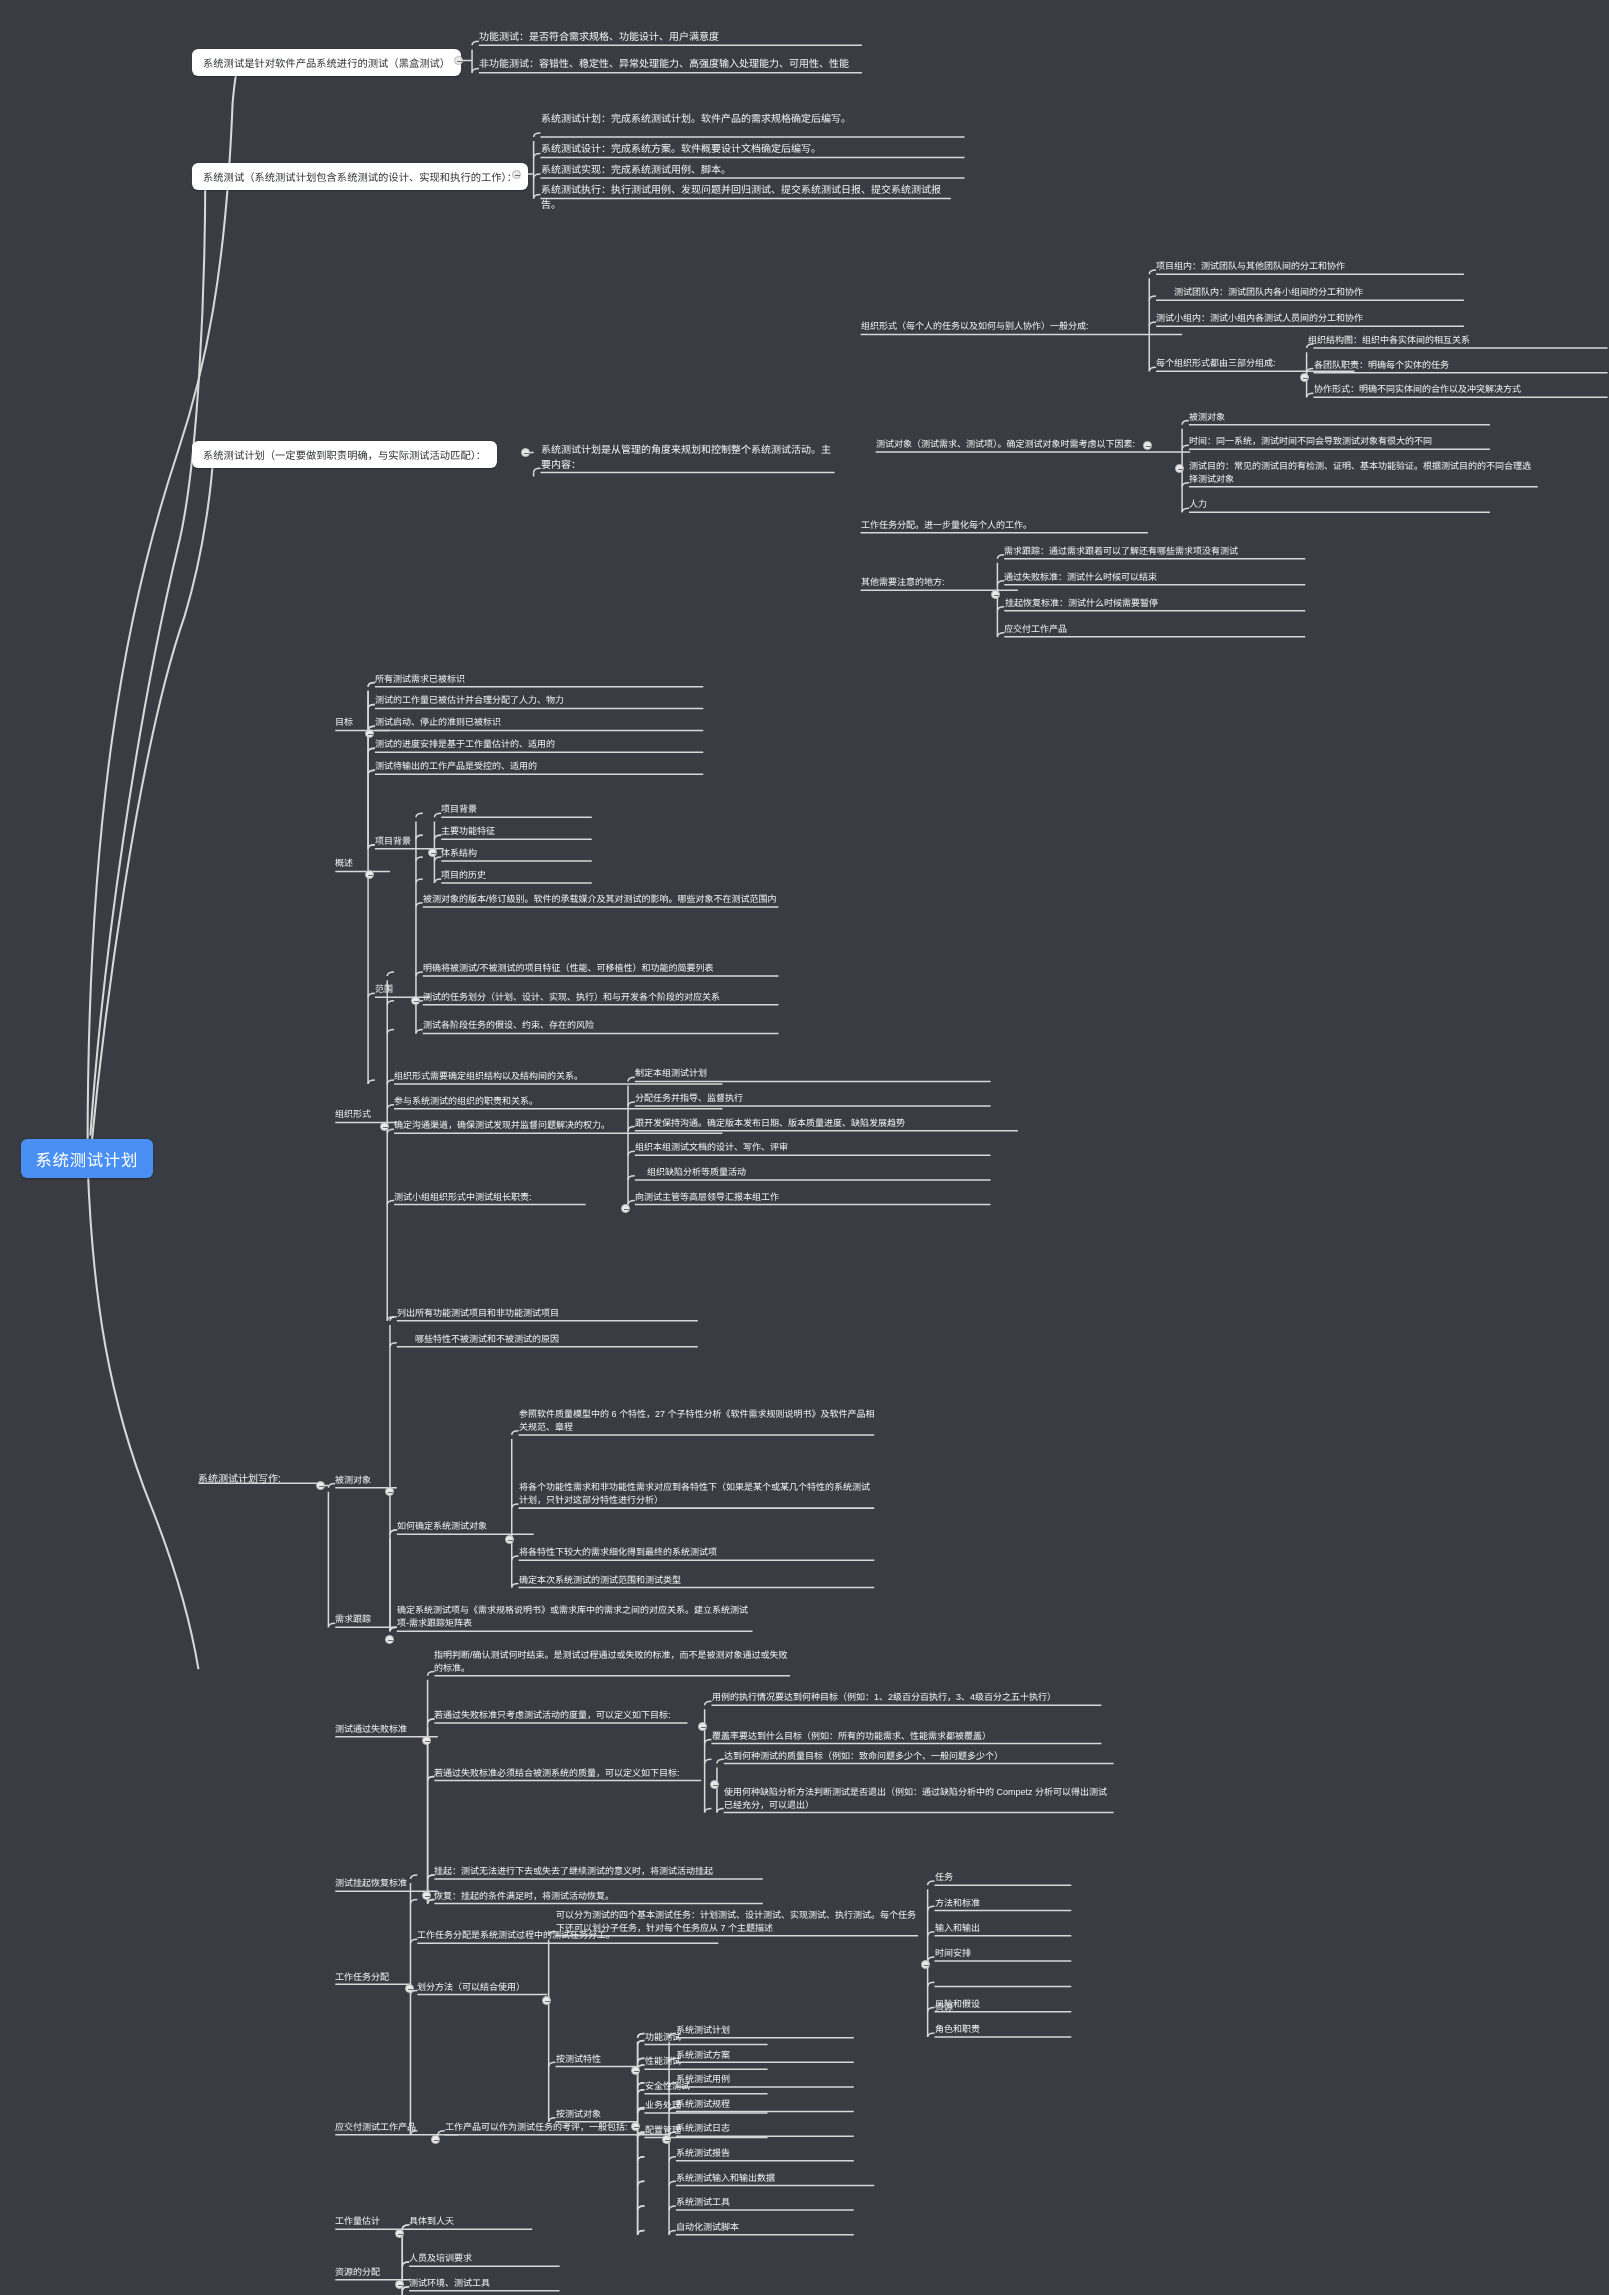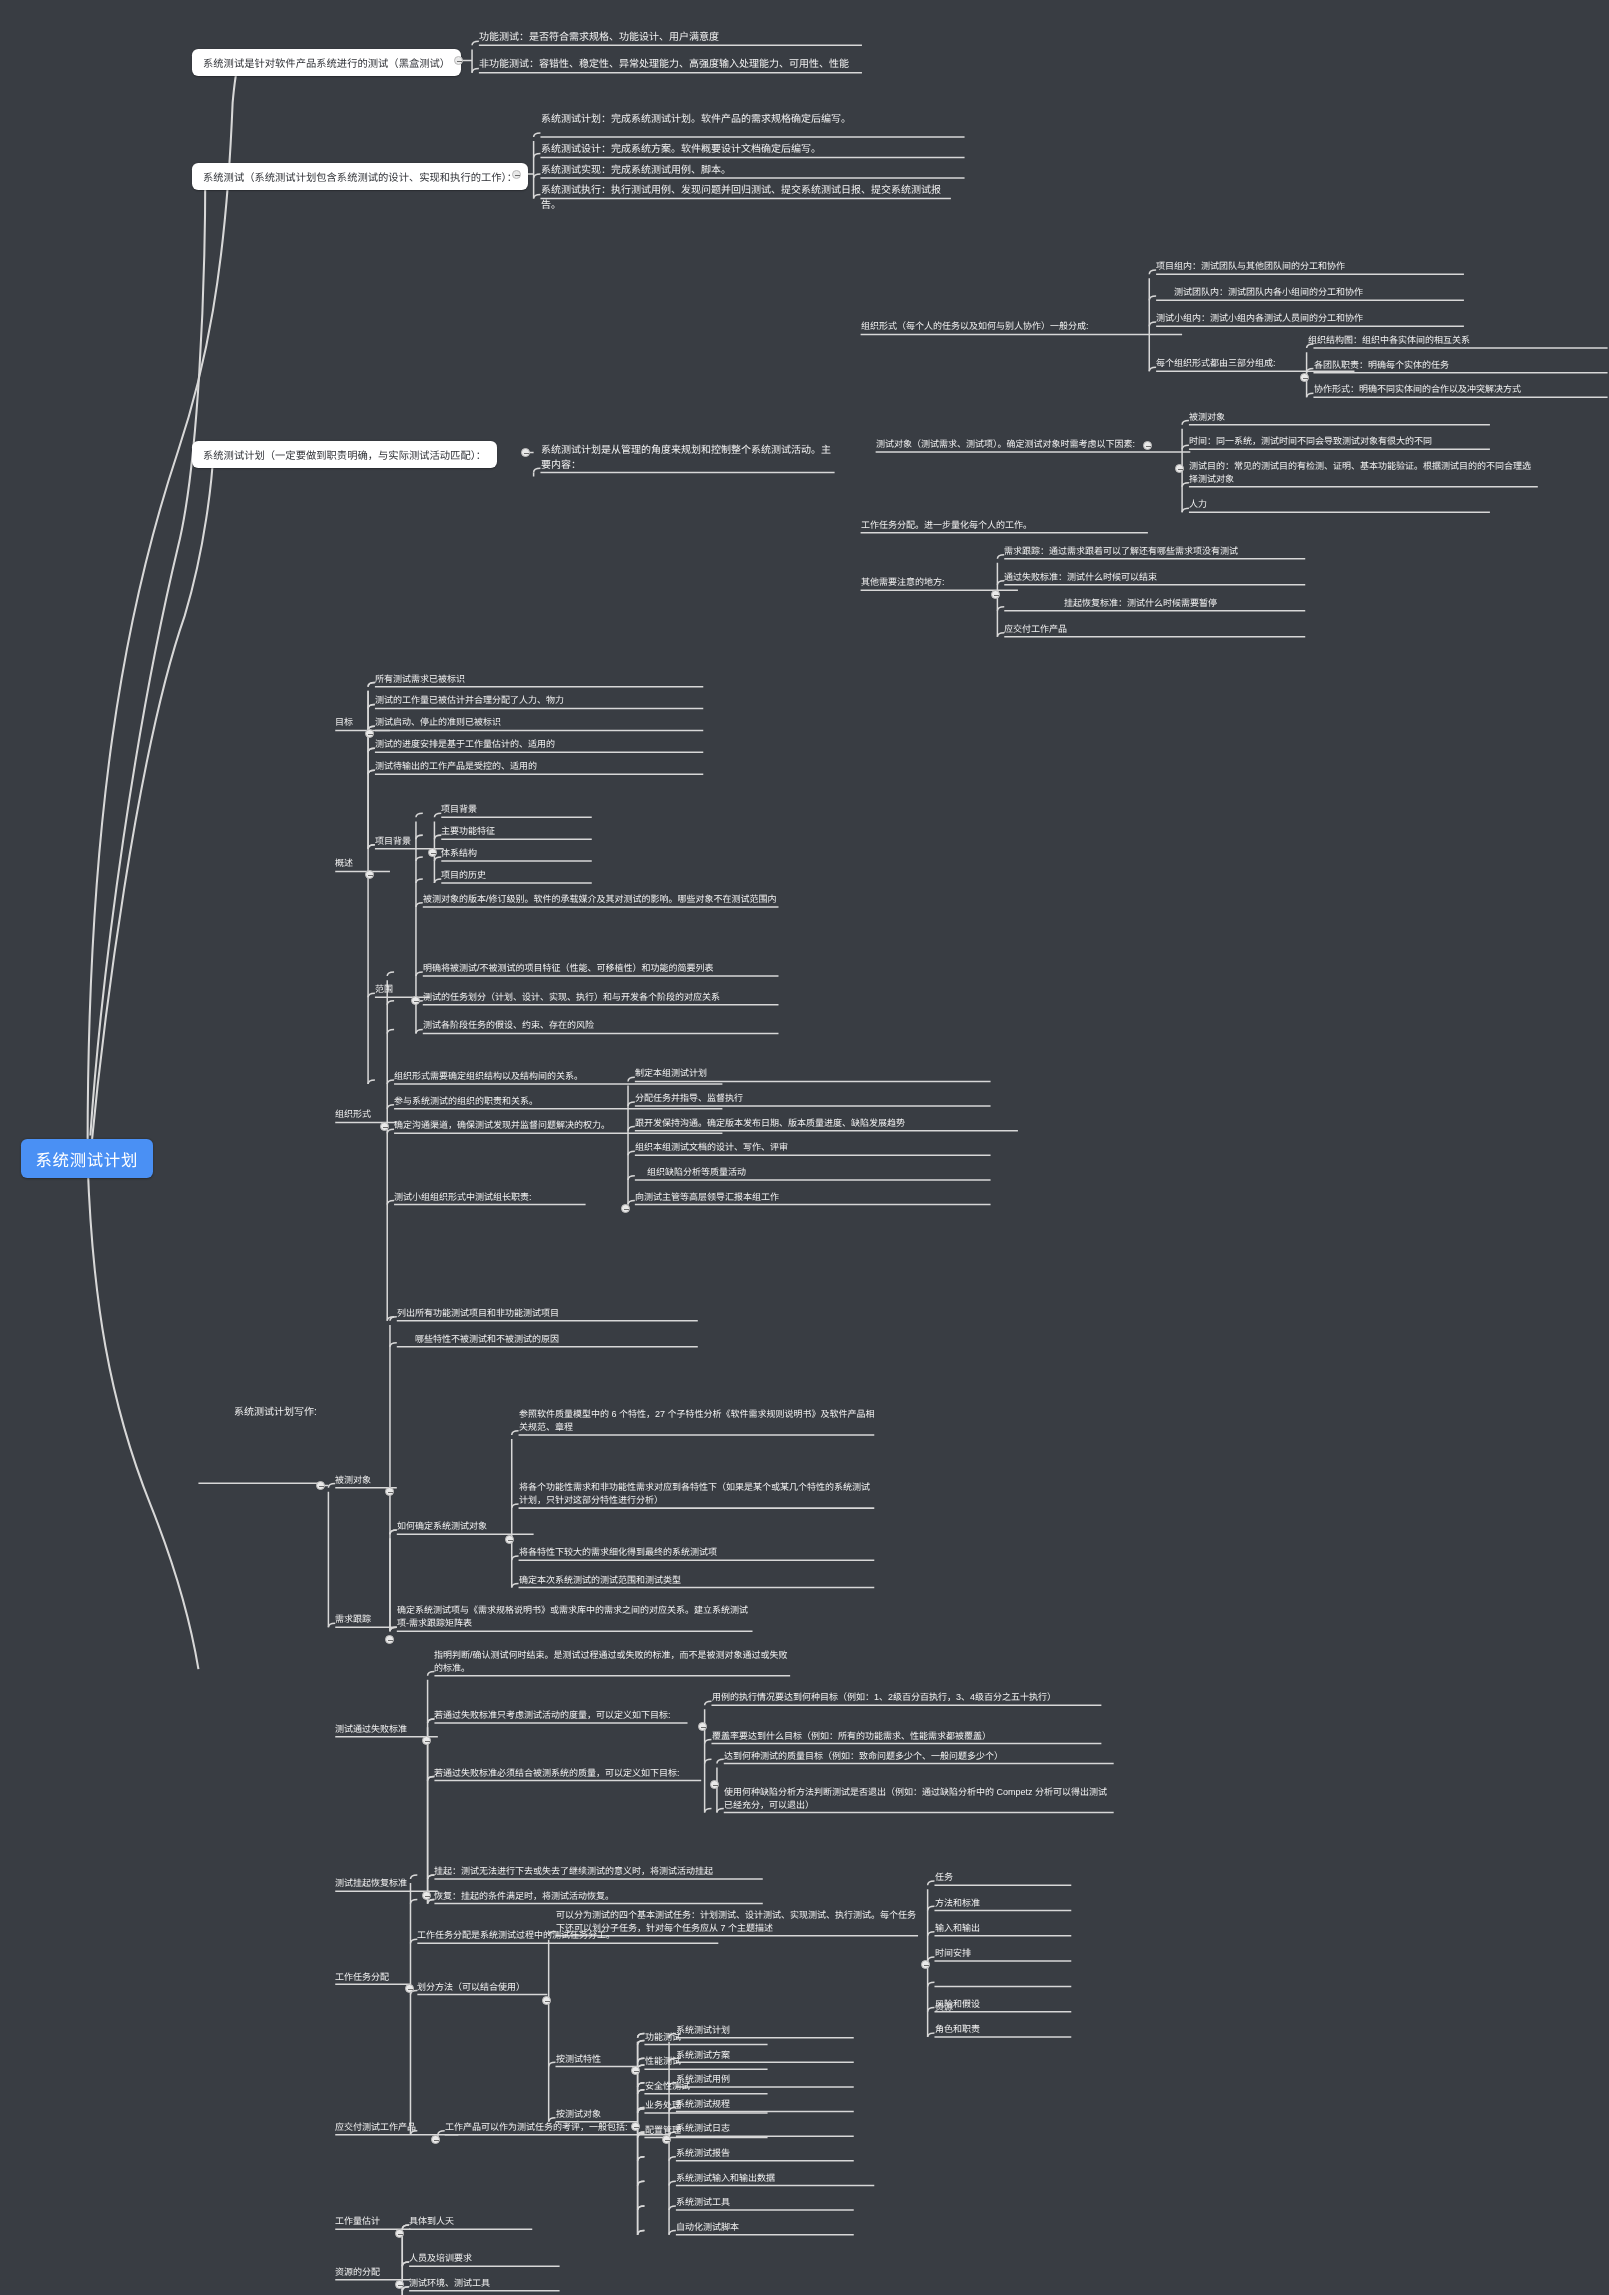--- a/index.html
+++ b/index.html
@@ -404,24 +404,24 @@
   <div class="node n-xs" style="left:1189px;top:435px;width:301px;">时间：同一系统，测试时间不同会导致测试对象有很大的不同</div>
   <div class="node n-xs" style="left:1189px;top:460px;width:349px;">测试目的：常见的测试目的有检测、证明、基本功能验证。根据测试目的的不同合理选择测试对象</div>
   <div class="node n-xs" style="left:1189px;top:498px;width:301px;">人力</div>
 
   <div class="node n-xs" style="left:861px;top:519px;width:287px;">工作任务分配。进一步量化每个人的工作。</div>
 
   <div class="node n-xs" style="left:861px;top:576px;width:157px;">其他需要注意的地方:</div>
   <div class="dot" style="left:991px;top:590px;"></div>
   <div class="node n-xs" style="left:1004px;top:545px;width:301px;">需求跟踪：通过需求跟着可以了解还有哪些需求项没有测试</div>
   <div class="node n-xs" style="left:1004px;top:571px;width:301px;">通过失败标准：测试什么时候可以结束</div>
-  <div class="node n-xs" style="left:1064px;top:597px;width:301px;">挂起恢复标准：测试什么时候需要暂停</div>
+  <div class="node n-xs" style="left:1005px;top:597px;width:301px;">挂起恢复标准：测试什么时候需要暂停</div>
   <div class="node n-xs" style="left:1004px;top:623px;width:301px;">应交付工作产品</div>
 
-  <div class="node n-sm" style="left:198px;top:1405px;width:123px;margin-left:36px;">系统测试计划写作:</div>
+  <div class="node n-sm" style="left:198px;top:1472px;width:123px;">系统测试计划写作:</div>
   <div class="dot" style="left:316px;top:1481px;"></div>
 
   <div class="node n-xs" style="left:335px;top:716px;width:55px;">目标</div>
   <div class="dot" style="left:365px;top:729px;"></div>
   <div class="node n-xs" style="left:375px;top:673px;width:328px;">所有测试需求已被标识</div>
   <div class="node n-xs" style="left:375px;top:694px;width:328px;">测试的工作量已被估计并合理分配了人力、物力</div>
   <div class="node n-xs" style="left:375px;top:716px;width:328px;">测试启动、停止的准则已被标识</div>
   <div class="node n-xs" style="left:375px;top:738px;width:328px;">测试的进度安排是基于工作量估计的、适用的</div>
   <div class="node n-xs" style="left:375px;top:760px;width:328px;">测试待输出的工作产品是受控的、适用的</div>
 

